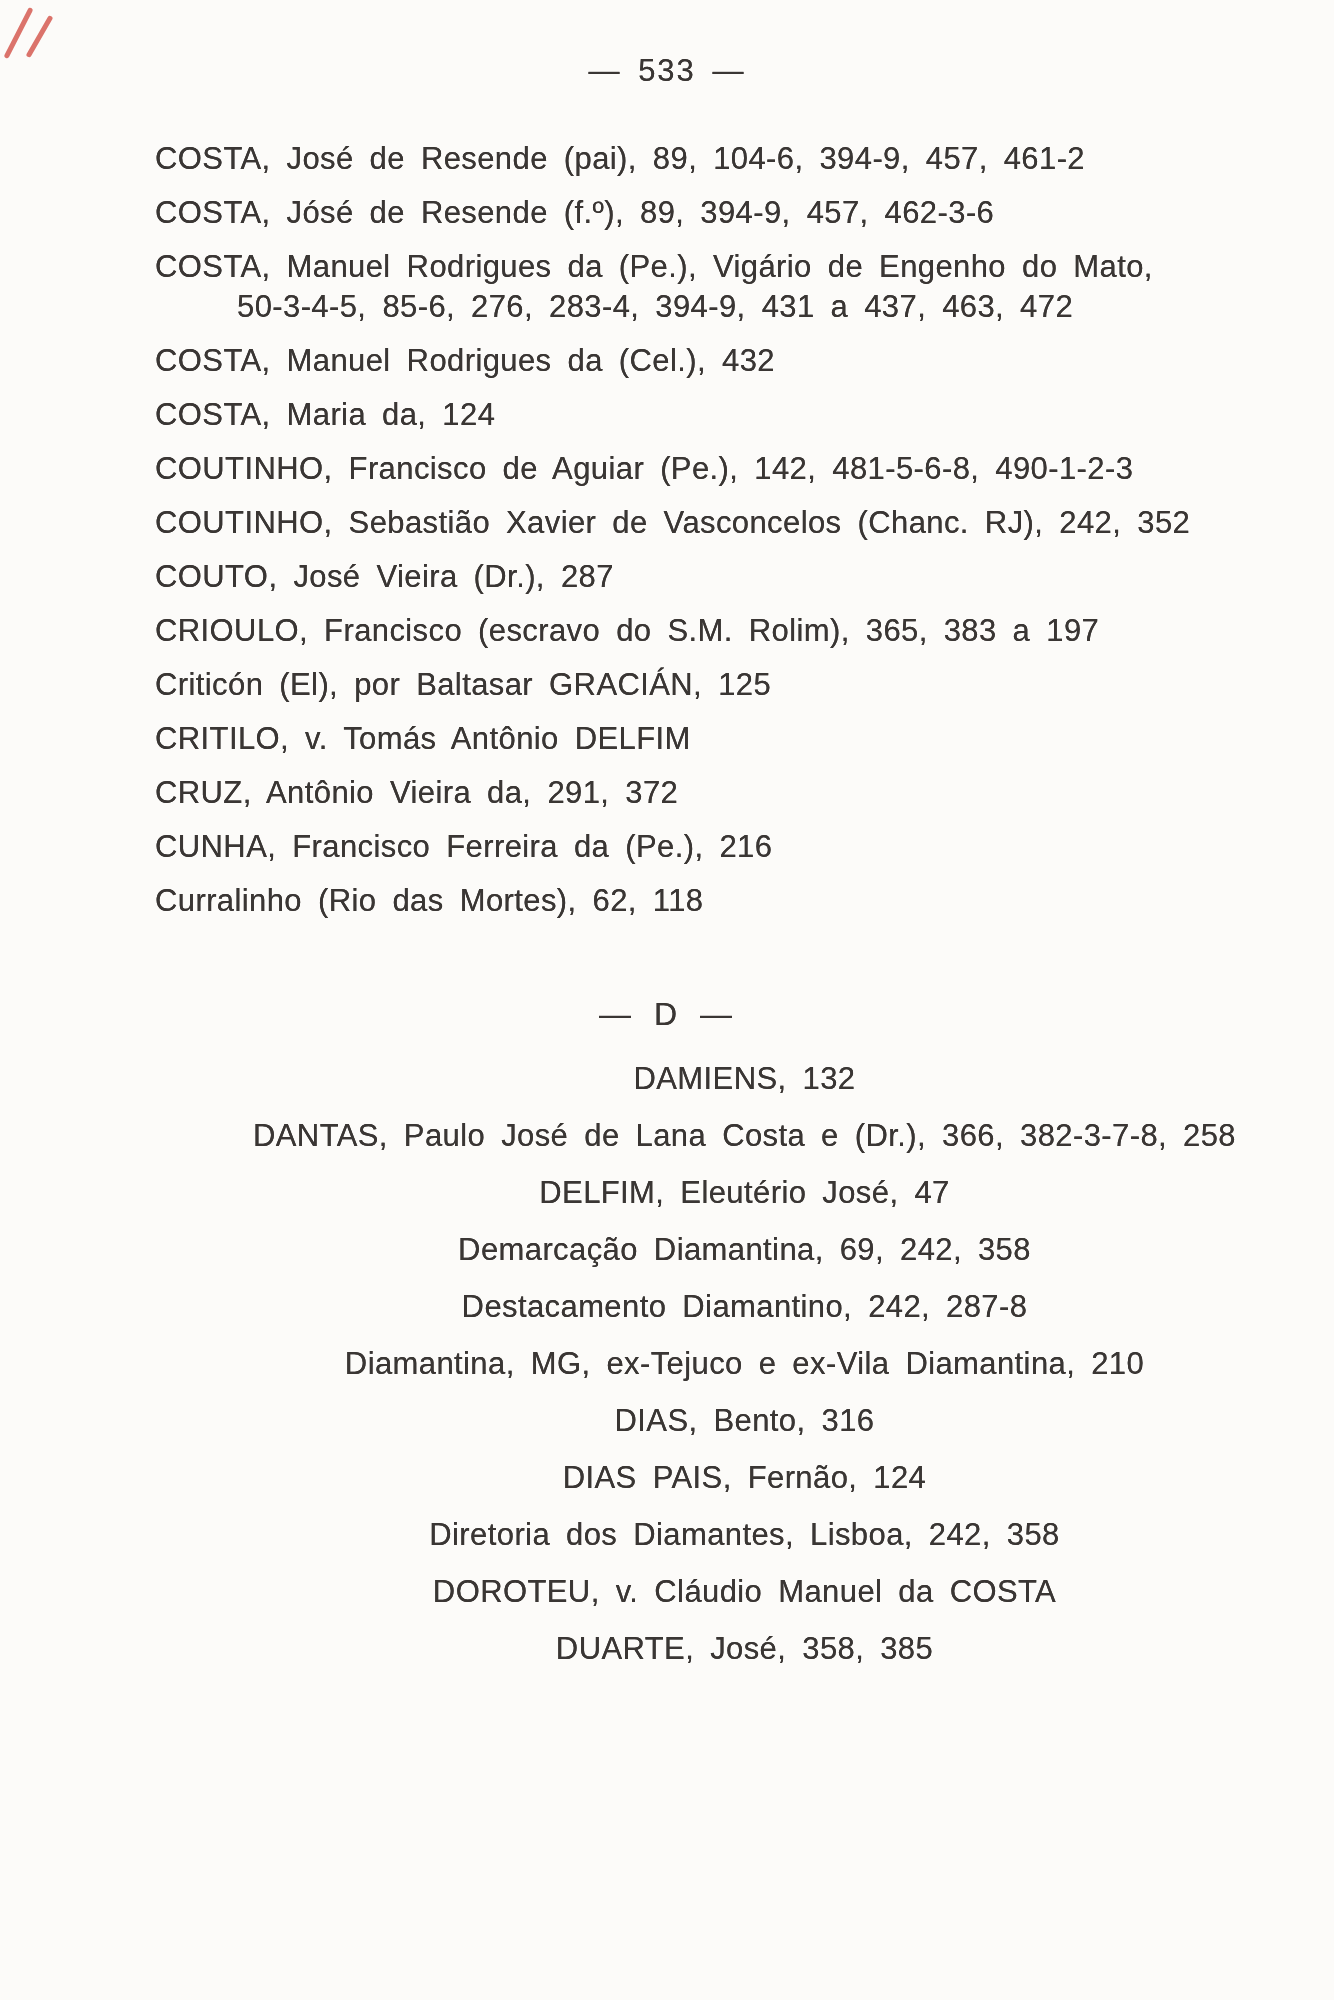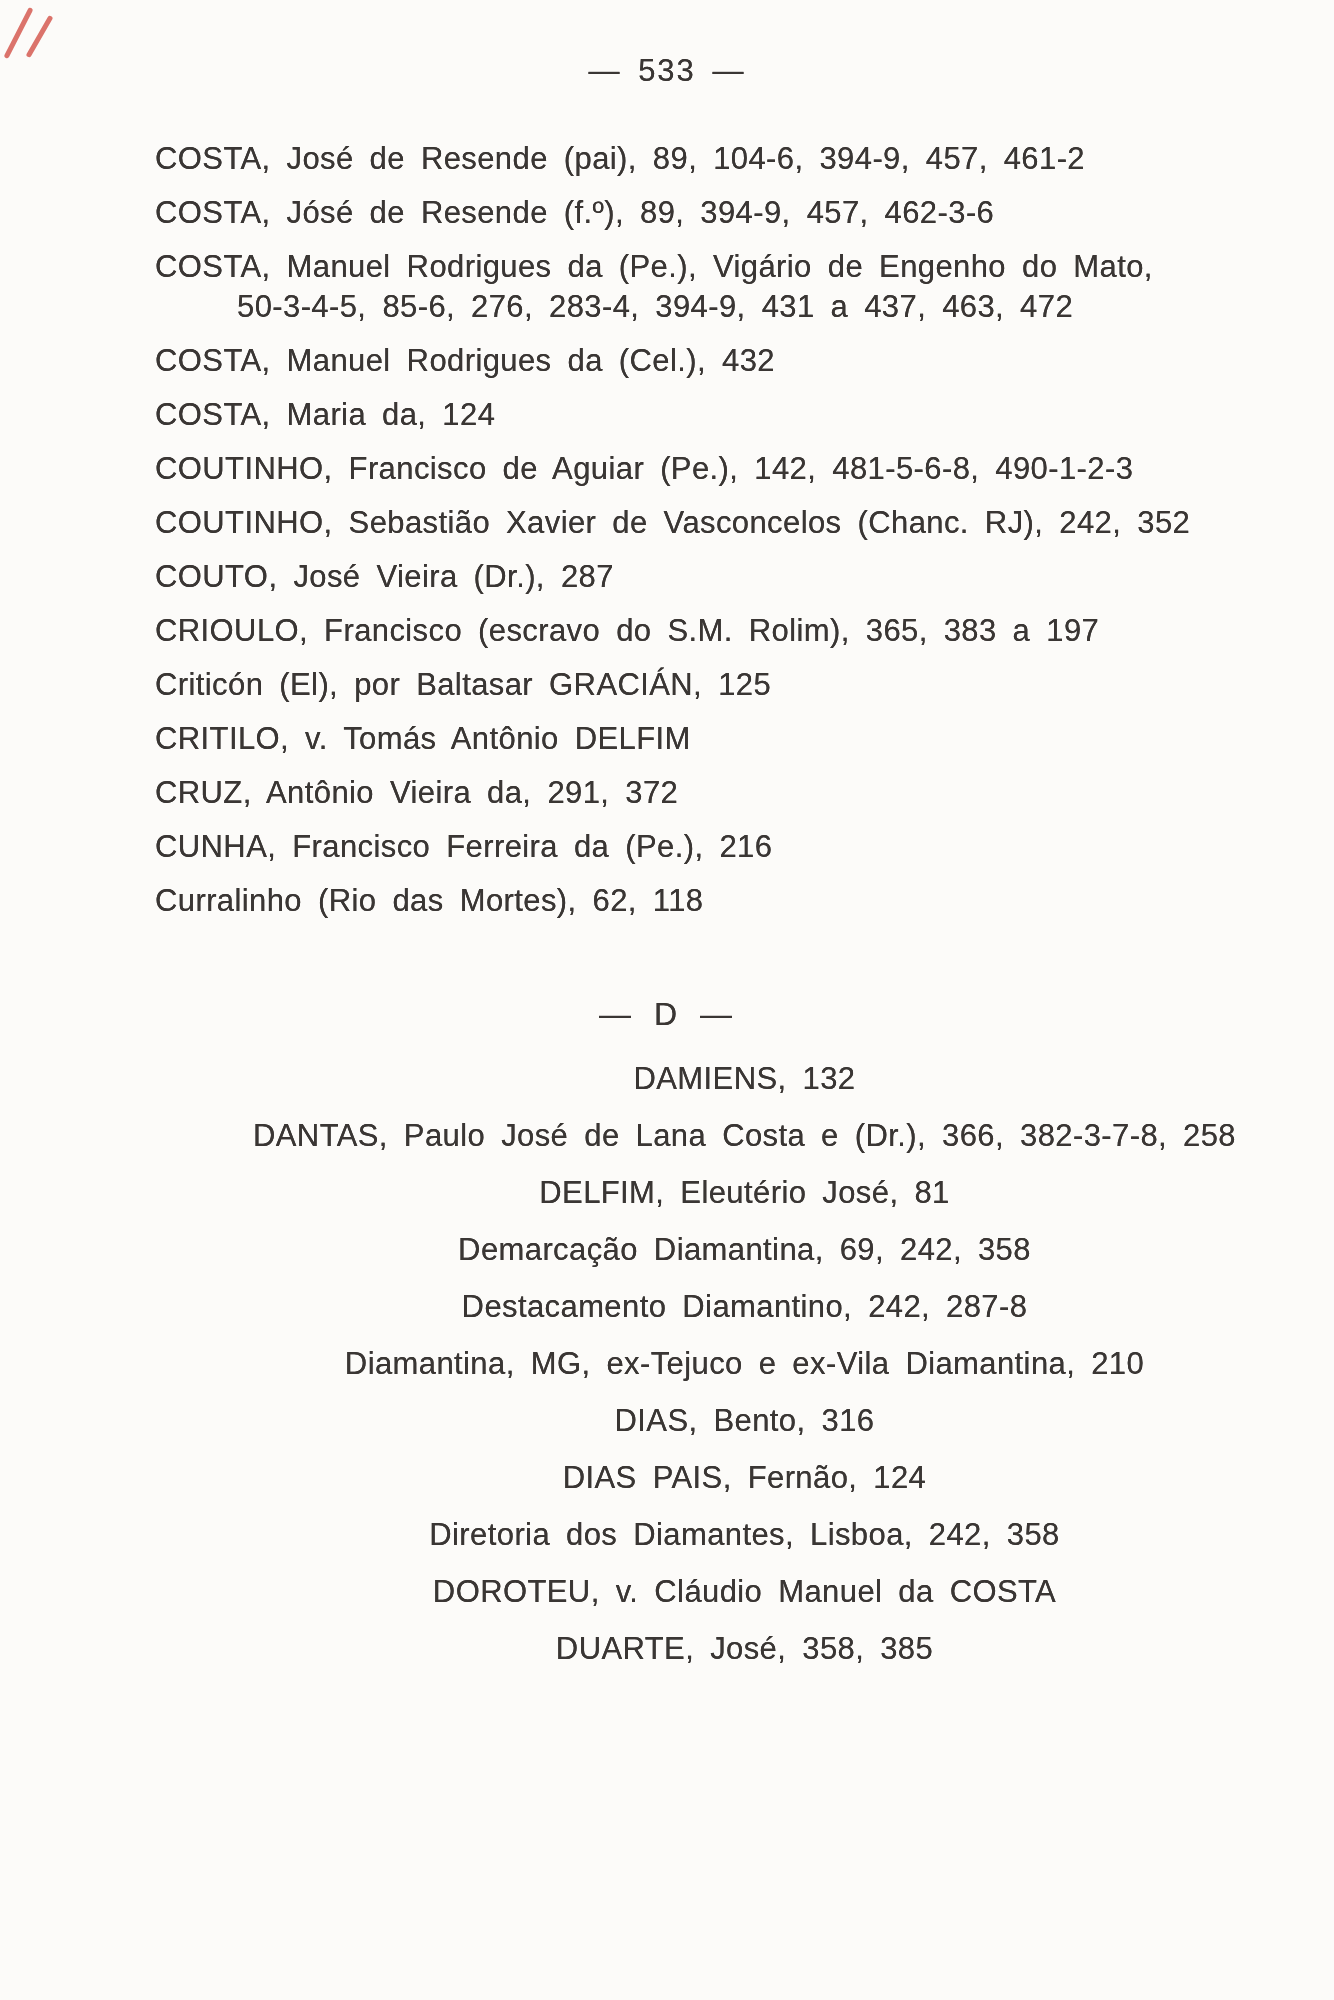--- a/index.html
+++ b/index.html
@@ -118,21 +118,21 @@
       </div>
       <div class="section sec-d">
         <div class="section-header">— D —</div>
         <div class="entry">
           <div class="line">DAMIENS, 132</div>
         </div>
         <div class="entry">
           <div class="line">DANTAS, Paulo José de Lana Costa e (Dr.), 366, 382-3-7-8, 258</div>
         </div>
         <div class="entry">
-          <div class="line">DELFIM, Eleutério José, 81</div>
+          <div class="line">DELFIM, Eleutério José, 47</div>
         </div>
         <div class="entry">
           <div class="line">Demarcação Diamantina, 69, 242, 358</div>
         </div>
         <div class="entry">
           <div class="line">Destacamento Diamantino, 242, 287-8</div>
         </div>
         <div class="entry">
           <div class="line">Diamantina, MG, ex-Tejuco e ex-Vila Diamantina, 210</div>
         </div>

